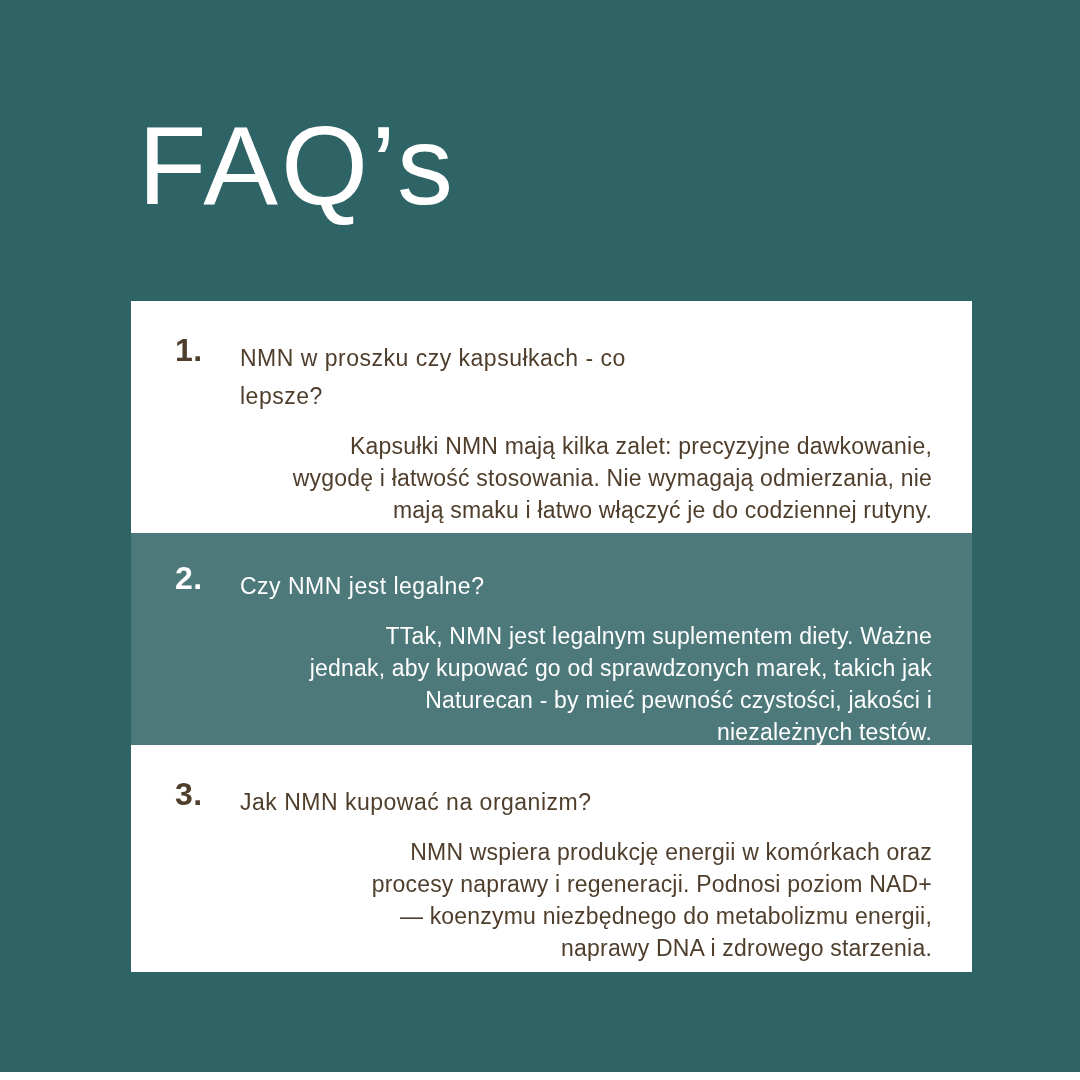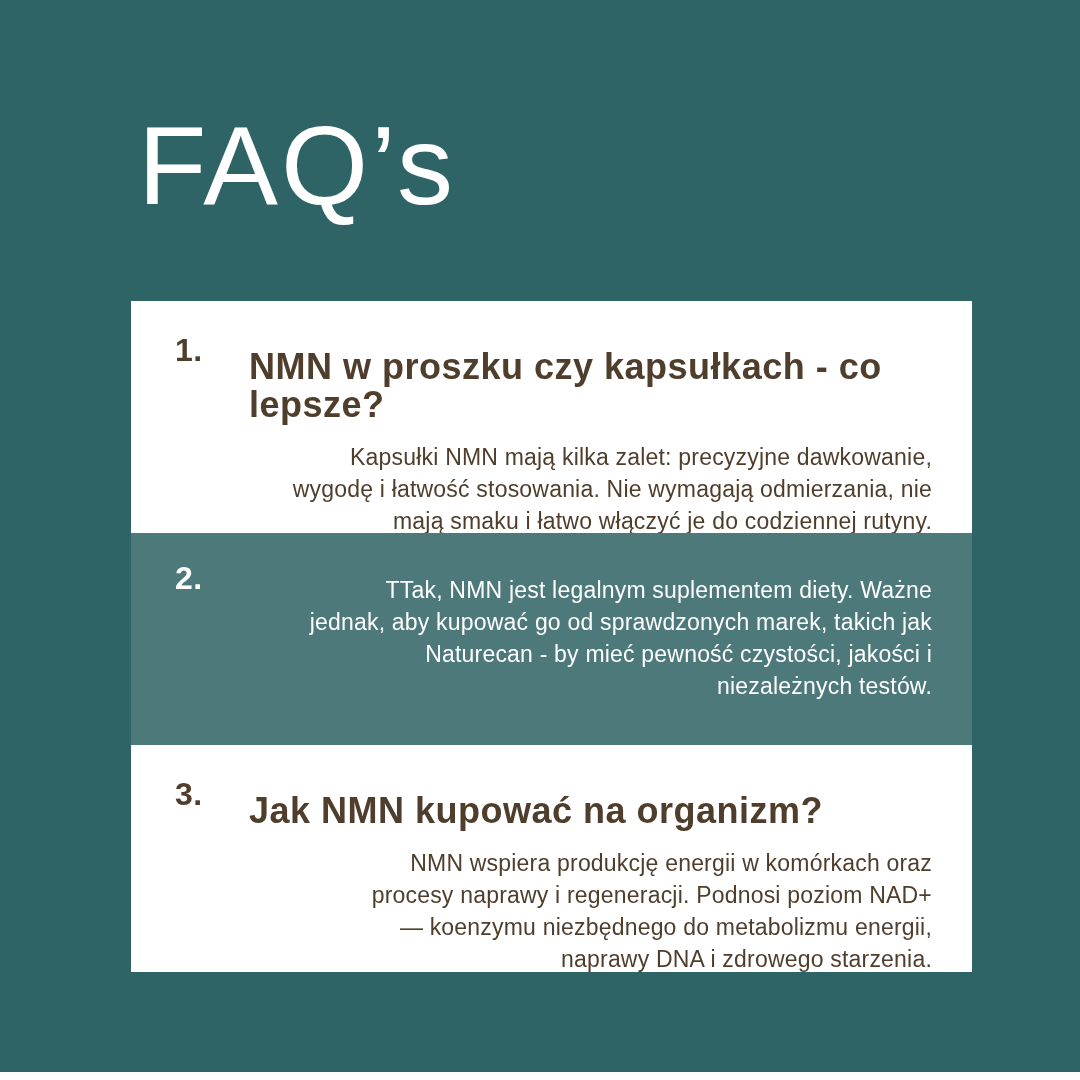--- a/index.html
+++ b/index.html
@@ -56,24 +56,24 @@
   .item-3 { height: 227px; }
   .num {
     flex: 0 0 57px;
     font-size: 32px;
     line-height: 38px;
     font-weight: 700;
     letter-spacing: 0.5px;
   }
   .content { flex: 1 1 auto; min-width: 0; }
   .question {
-    margin: 17px;
-    font-size: 36px;
+    margin: 8px;
+    font-size: 23px;
     line-height: 38px;
-    font-weight: 700;
+    font-weight: 400;
     letter-spacing: 0.5px;
     white-space: pre-line;
   }
   .answer {
     margin: 15px 0 0 0;
     font-size: 23px;
     line-height: 32px;
     font-weight: 400;
     letter-spacing: 0.2px;
     white-space: pre-line;
@@ -97,20 +97,21 @@
 lepsze?</h2>
         <p class="answer">Kapsułki NMN mają kilka zalet: precyzyjne dawkowanie,
 wygodę i łatwość stosowania. Nie wymagają odmierzania, nie
 mają smaku i łatwo włączyć je do codziennej rutyny.</p>
       </div>
     </section>
 
     <section class="faq-item dark item-2">
       <div class="num">2.</div>
       <div class="content">
+        <h2 class="question">Czy NMN jest legalne?</h2>
         <p class="answer">TTak, NMN jest legalnym suplementem diety. Ważne
 jednak, aby kupować go od sprawdzonych marek, takich jak
 Naturecan - by mieć pewność czystości, jakości i
 niezależnych testów.</p>
       </div>
     </section>
 
     <section class="faq-item light item-3">
       <div class="num">3.</div>
       <div class="content">

